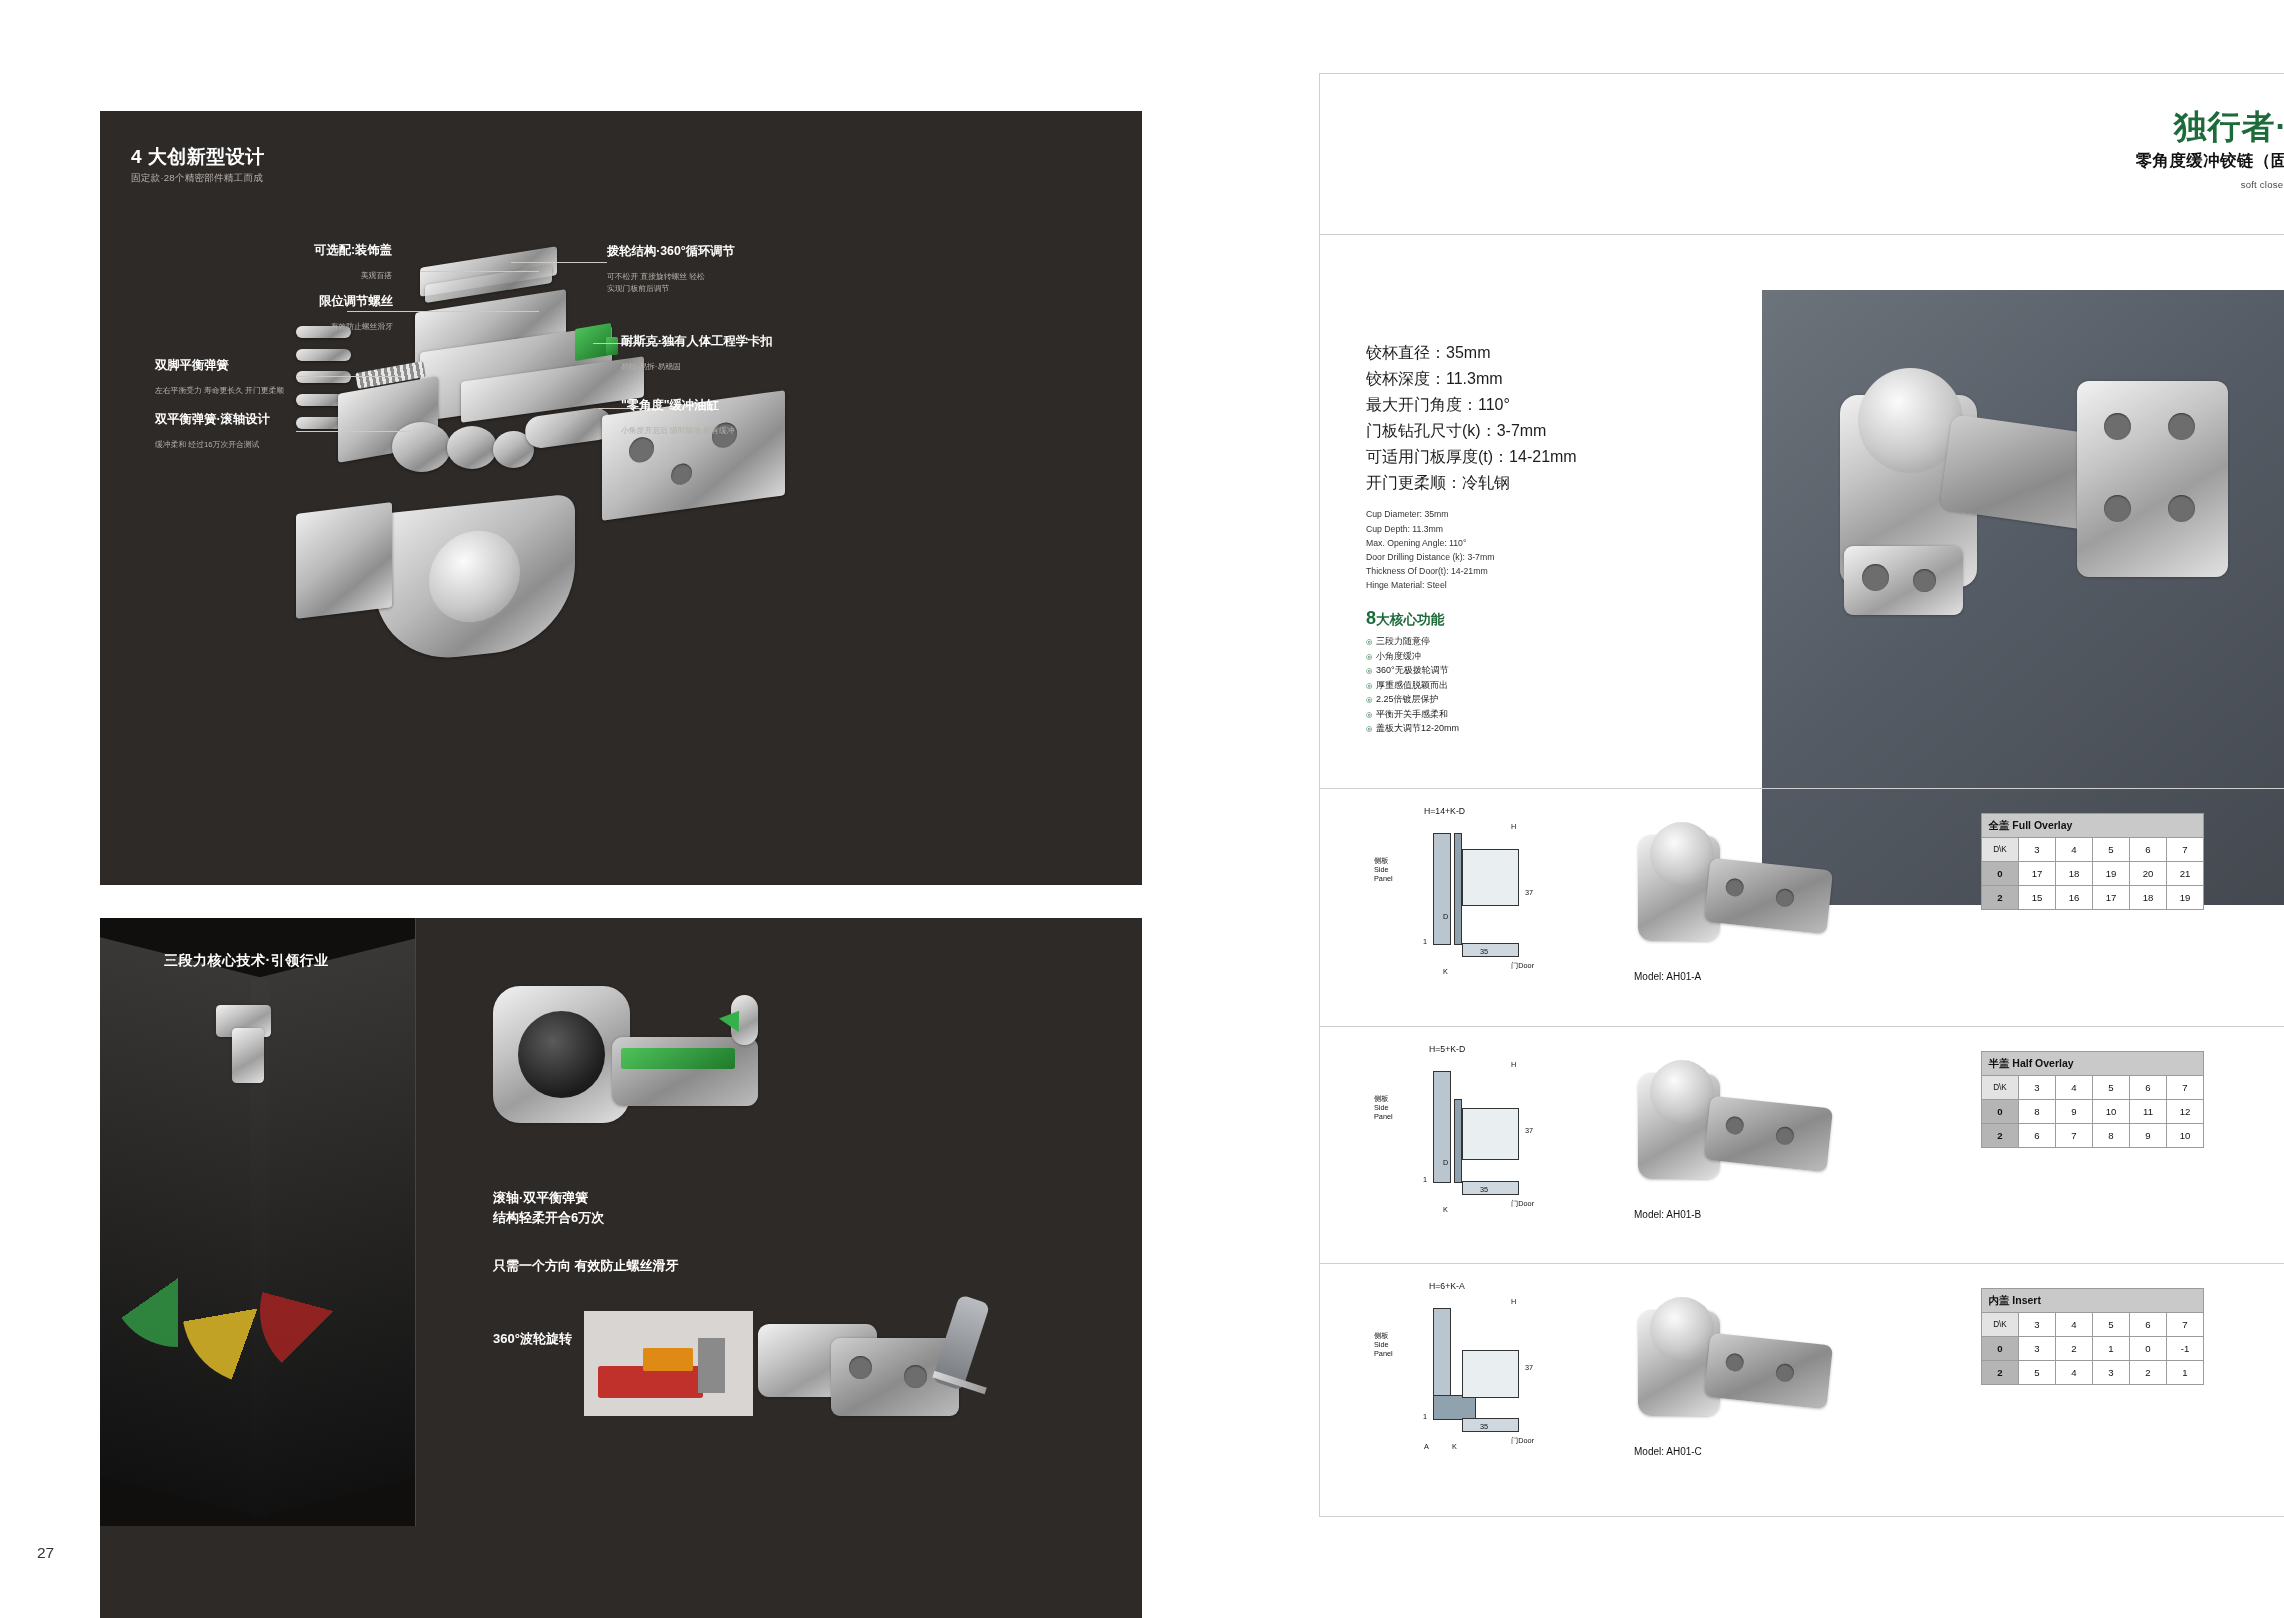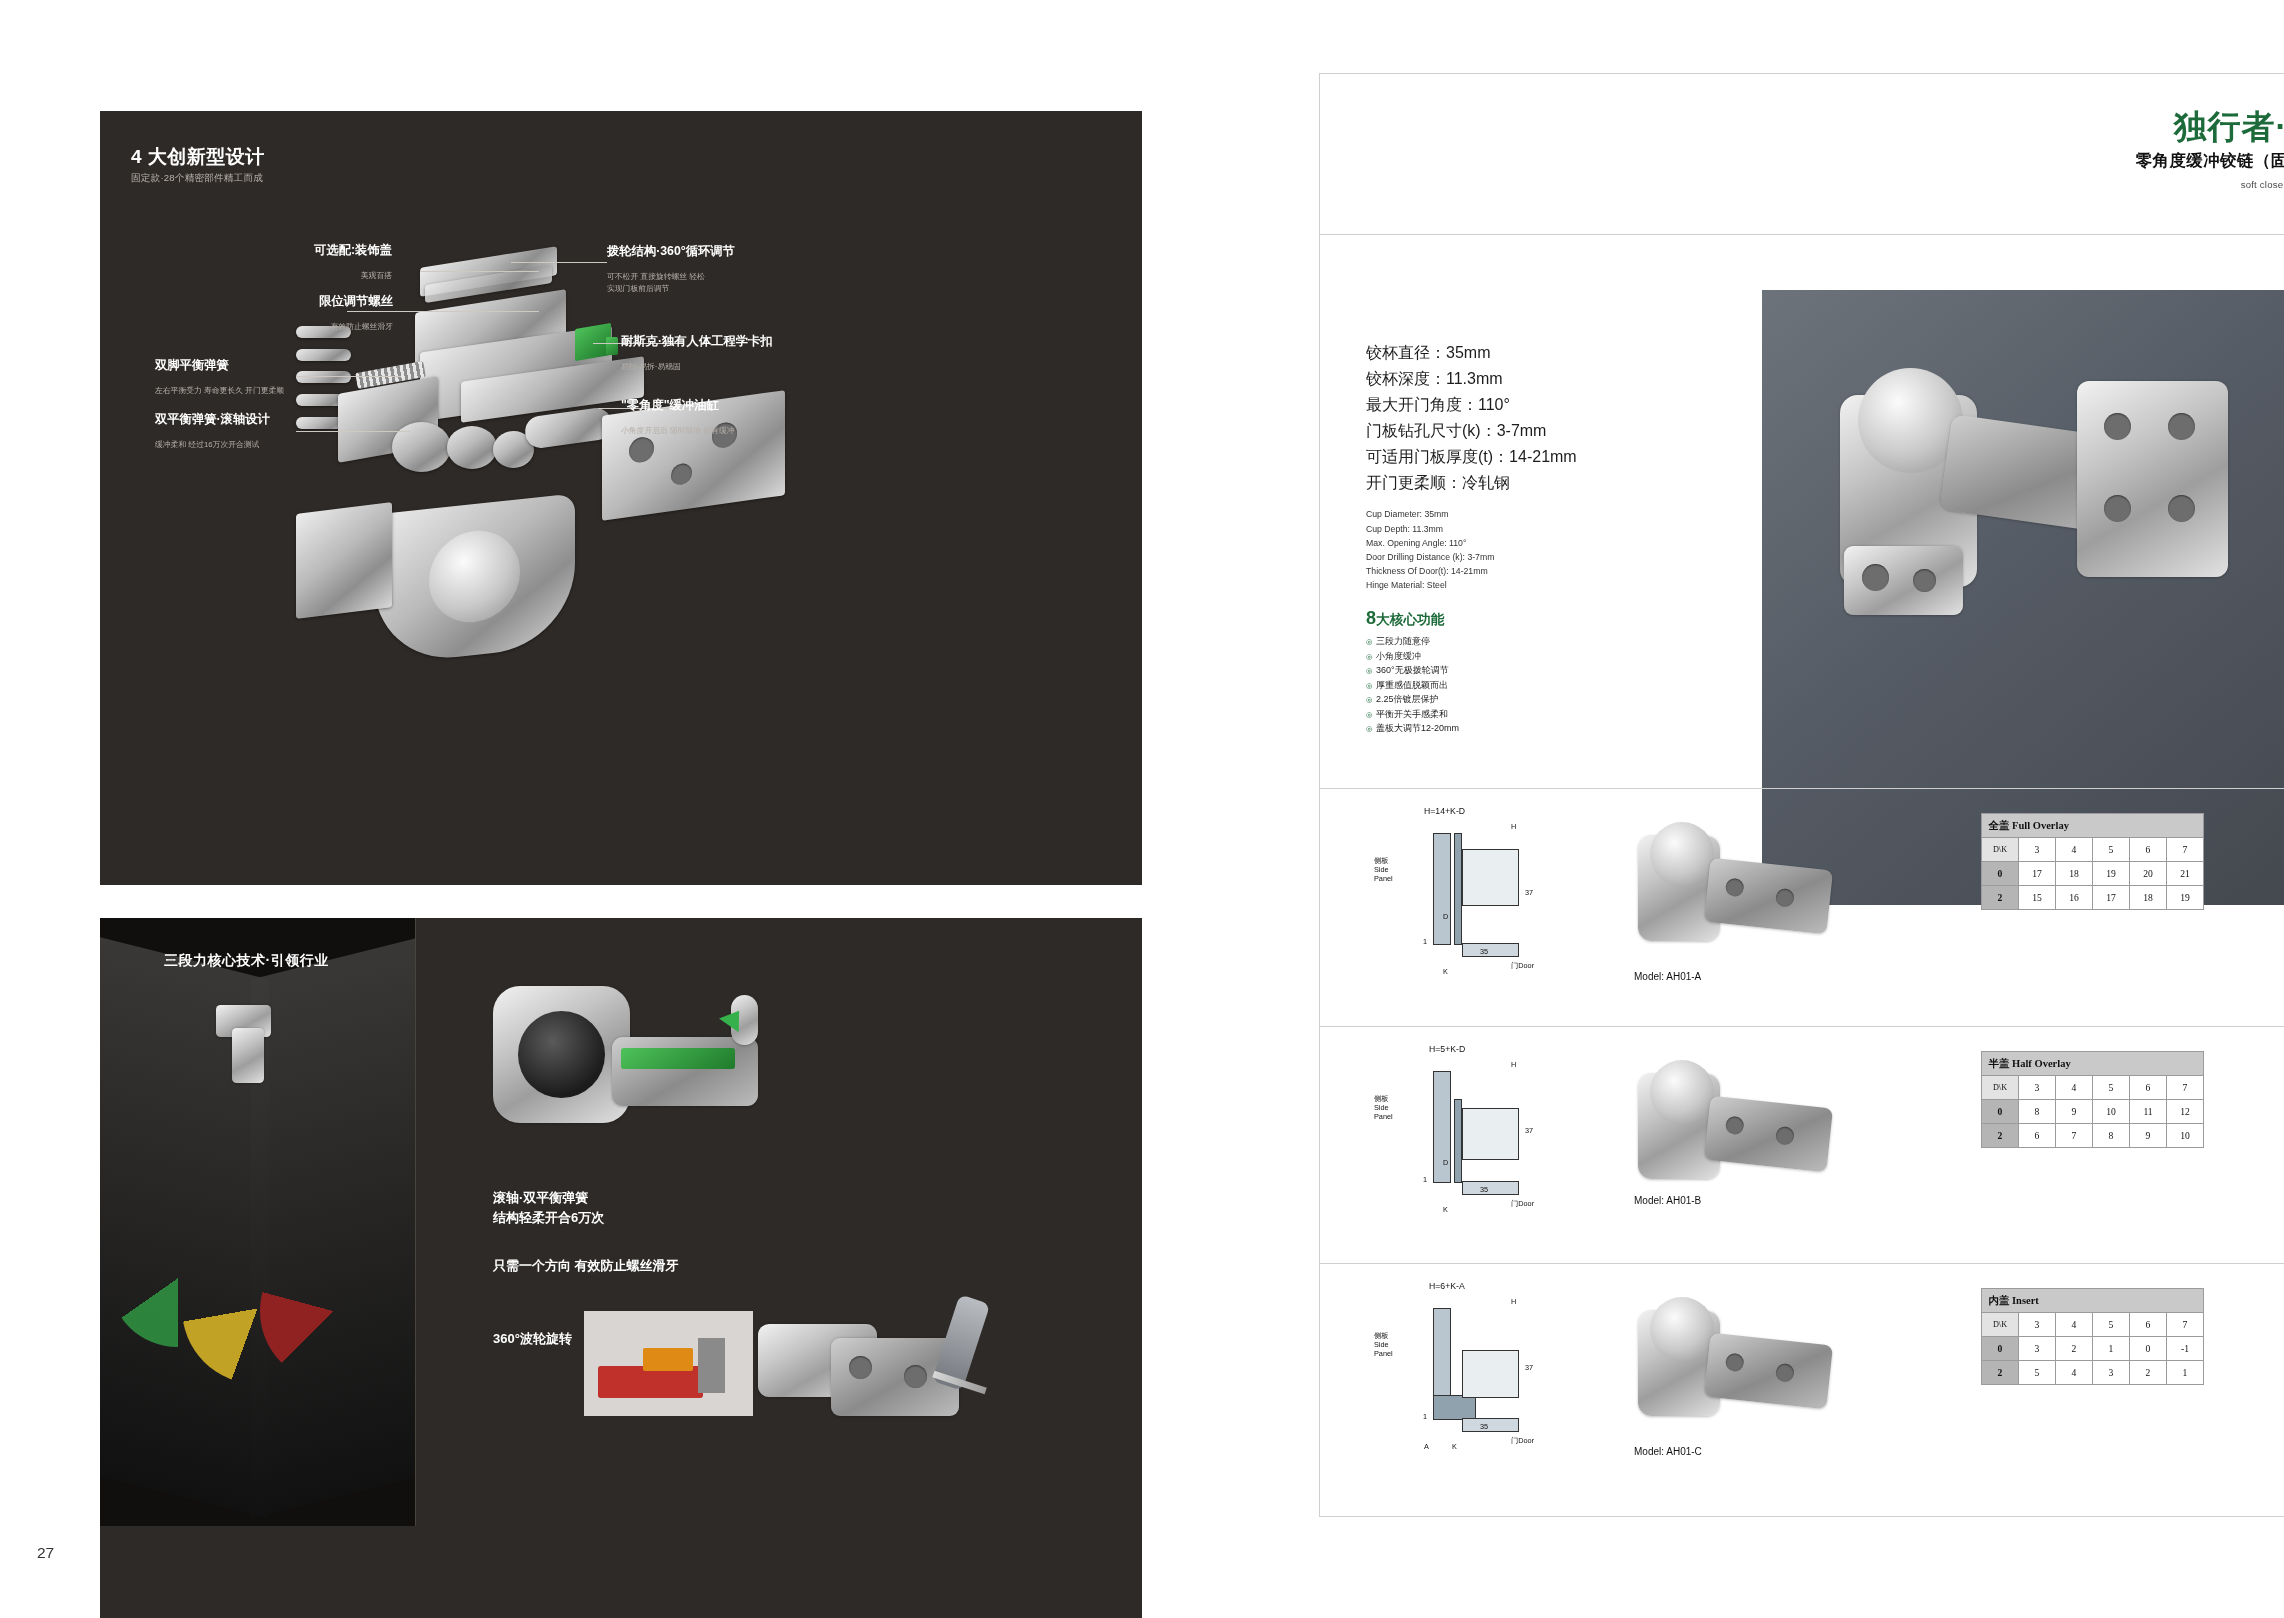--- a/index.html
+++ b/index.html
@@ -62,21 +62,21 @@
   .sec-rule{position:absolute;left:1319px;width:1087px;height:0.9px;background:#cfcfcf;}
 
   .model-row{position:absolute;left:1319px;width:1087px;height:215px;}
   .model-row .mdl-label{position:absolute;font-size:10px;color:#111;}
   .drw{position:absolute;}
   .drw .dim-top{font-size:8.7px;color:#111;position:absolute;}
   .drw .side-lbl{position:absolute;font-size:7.3px;color:#111;line-height:1.25;white-space:pre-line;}
   .drw .door-lbl{position:absolute;font-size:7.3px;color:#111;}
   .drw .m-lbl{position:absolute;font-size:7.3px;color:#111;}
 
-  table.ovl{position:absolute;border-collapse:collapse;font-size:9.6px;font-family:Liberation Serif, serif;}
+  table.ovl{position:absolute;border-collapse:collapse;font-size:9.6px;}
   table.ovl th,table.ovl td{border:0.5px solid #9b9b9b;width:34px;height:21px;text-align:center;color:#111;background:#fff;}
   table.ovl tr.hdr td{background:#c9c9c9;font-weight:bold;text-align:left;padding-left:6.4px;font-size:10.5px;}
   table.ovl td.dk{background:#b5b5b5;font-weight:bold;}
   table.ovl td.corner{background:#e3e3e3;font-size:8.2px;position:relative;}
 
   
   .hinge-art{position:absolute;}
   .hg-piece{position:absolute;border-radius:4.6px;background:linear-gradient(150deg,#f2f2f2 0%,#c4c4c4 35%,#9e9e9e 60%,#e2e2e2 100%);box-shadow:0 0.9px 2.7px rgba(0,0,0,.25);}
   .hg-dark{background:linear-gradient(150deg,#cfcfcf,#8b8b8b 55%,#bcbcbc);}
   .hg-hole{position:absolute;border-radius:50%;background:#6d6d6d;box-shadow:inset 0 0.9px 1.8px rgba(0,0,0,.5);}
@@ -381,21 +381,21 @@
 
   <div class="hinge-art" style="left:292px;top:20.6px;width:256px;height:164px;">
     <div class="hg-piece" style="left:27px;top:27px;width:82px;height:105px;border-radius:13.7px;"></div>
     <div class="hg-cup" style="left:39px;top:13.7px;width:64px;height:64px;"></div>
     <div class="hg-piece hg-dark" style="left:96px;top:55px;width:123px;height:64px;border-radius:8.2px;transform:rotate(6deg);">
       <div class="hg-hole" style="left:18px;top:18px;width:18px;height:18px;"></div>
       <div class="hg-hole" style="left:69px;top:23px;width:18px;height:18px;"></div>
     </div>
   </div>
 
-  <div class="mdl-label" style="left:315px;top:169px;">Model: AH01-B</div>
+  <div class="mdl-label" style="left:315px;top:183px;">Model: AH01-B</div>
 
   <table class="ovl" style="left:662px;top:25px;">
     <tbody>
         <tr class="hdr">
           <td colspan="6">半盖 Half Overlay</td>
         </tr>
     <tr>
       <td class="corner">D\K</td>
       <td>3</td>
       <td>4</td>

